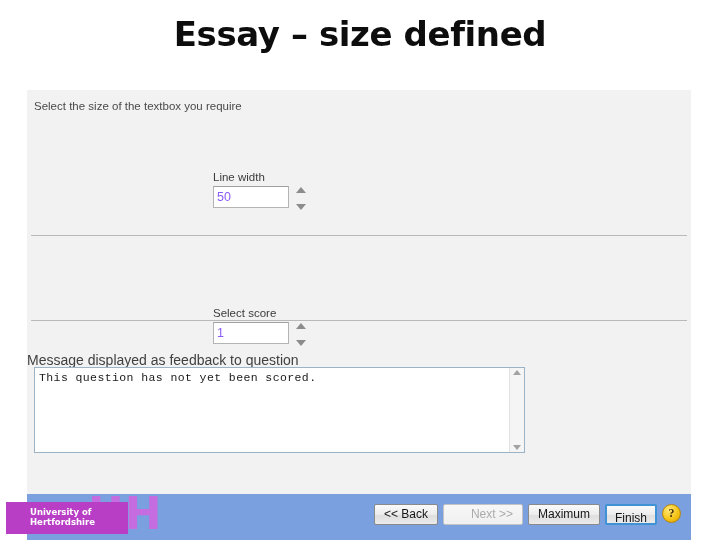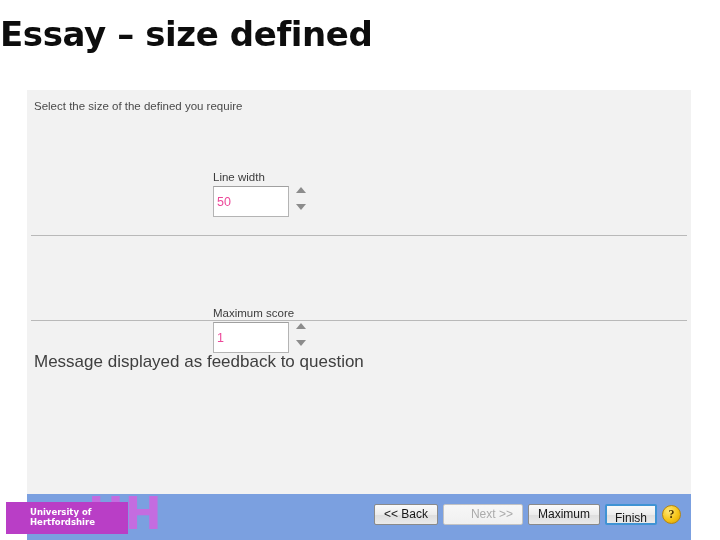--- a/index.html
+++ b/index.html
@@ -14,21 +14,21 @@
     overflow: hidden;
     position: relative;
   }
 
   
   .slide-title {
     position: absolute;
     left: 0;
     top: 14px;
     width: 720px;
-    text-align: left;
+    text-align: center;
     font-family: "DejaVu Sans", sans-serif;
     font-size: 34px;
     font-weight: bold;
     color: #0d0d0d;
     letter-spacing: -0.4px;
     white-space: nowrap;
   }
 
   
   .dialog {
@@ -69,28 +69,28 @@
     color: #3c3c3c;
     margin-bottom: 3px;
     white-space: nowrap;
   }
   .spin-wrap {
     display: flex;
     align-items: flex-start;
   }
   .spin-input {
     width: 76px;
-    height: 31px;
+    height: 22px;
     box-sizing: border-box;
     border: 1px solid #b4b4b4;
     border-top-color: #a0a0a0;
     background: #ffffff;
     font-family: "Liberation Sans", sans-serif;
     font-size: 12.5px;
-    color: #ec4899;
+    color: #8b5cf6;
     padding: 0 3px;
     line-height: 17px;
     outline: none;
   }
   .spin-btns {
     width: 14px;
     height: 23px;
     margin-left: 5px;
     display: flex;
     flex-direction: column;
@@ -116,23 +116,23 @@
     position: absolute;
     left: 4px;
     width: 656px;
     height: 0;
     border-top: 1px solid #b9b9b9;
   }
 
   
   .feedback-label {
     position: absolute;
-    left: 7px;
+    left: 0;
     top: 262px;
-    font-size: 17px;
+    font-size: 14px;
     color: #3f3f3f;
     white-space: nowrap;
   }
   .textarea-box {
     position: absolute;
     left: 7px;
     top: 277px;
     width: 491px;
     height: 86px;
     box-sizing: border-box;
@@ -179,21 +179,21 @@
     top: 404px;
     width: 664px;
     height: 46px;
     background: #7ba0e0;
   }
   .footer-buttons {
     position: absolute;
     right: 10px;
     top: 10px;
     display: flex;
-    align-items: center;
+    align-items: flex-start;
     gap: 5px;
   }
   .btn {
     height: 21px;
     box-sizing: border-box;
     padding: 0 9px;
     border: 1px solid #8a8a8a;
     border-radius: 2px;
     background: linear-gradient(to bottom, #fafafa 0%, #ececec 50%, #dedede 51%, #eaeaea 100%);
     font-family: "Liberation Sans", sans-serif;
@@ -271,51 +271,59 @@
 </style>
 </head>
 <body>
 
 <div class="slide-title">Essay – size defined</div>
 
 <div class="dialog">
 
   <div class="dialog-body">
 
-    <div class="intro-label">Select the size of the defined you require</div>
+    <div class="intro-label">Select the size of the textbox you require</div>
 
     <div class="field" style="left:186px; top:33px;">
       <div class="field-label">Line width</div>
       <div class="spin-wrap">
         <input class="spin-input" type="text" value="50" style="">
         <div class="spin-btns">
           <span class="spin-arrow up"></span>
           <span class="spin-arrow down"></span>
         </div>
       </div>
     </div>
 
 
     <div class="divider" style="top:145px;"></div>
 
     <div class="field" style="left:186px; top:169px;">
-      <div class="field-label">Maximum score</div>
+      <div class="field-label">Select score</div>
       <div class="spin-wrap">
         <input class="spin-input" type="text" value="1" style="">
         <div class="spin-btns">
           <span class="spin-arrow up"></span>
           <span class="spin-arrow down"></span>
         </div>
       </div>
     </div>
 
     <div class="divider" style="top:230px;"></div>
 
     <div class="feedback-label">Message displayed as feedback to question</div>
 
+    <div class="textarea-box">
+      <div class="textarea-content">This question has not yet been scored.</div>
+      <div class="vscroll">
+        <span class="vscroll-arrow up"></span>
+        <span class="vscroll-track"></span>
+        <span class="vscroll-arrow down"></span>
+      </div>
+    </div>
 
   </div>
 
   <div class="footer-bar">
     <div class="footer-buttons">
       <button class="btn">&lt;&lt; Back</button>
       <button class="btn disabled">Next &gt;&gt;</button>
       <button class="btn">Maximum</button>
       <button class="btn focused">Finish</button>
       <span class="help-icon">?</span>

